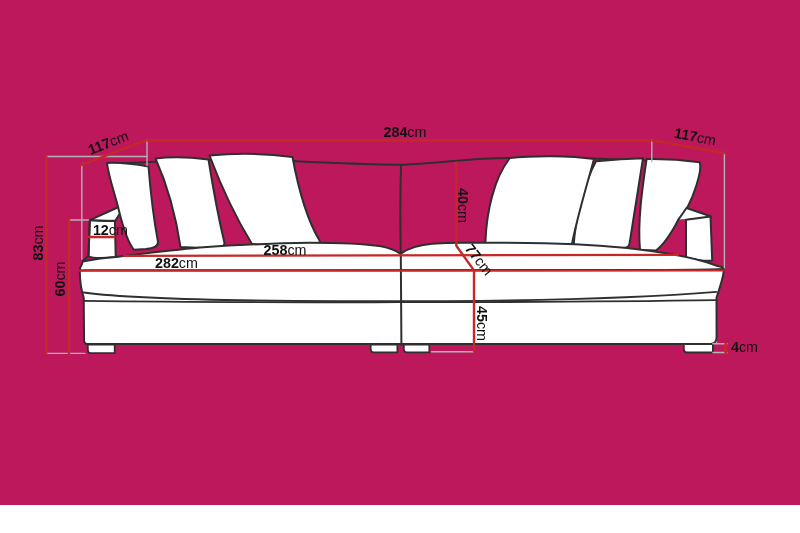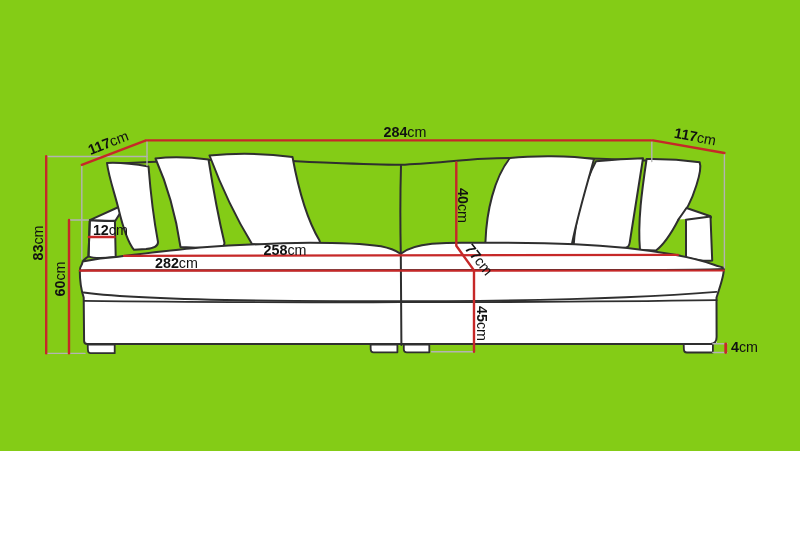--- a/index.html
+++ b/index.html
@@ -1,16 +1,16 @@
 <!DOCTYPE html>
 <html><head>
 <meta charset="utf-8">
 <style>
   html,body{margin:0;padding:0;background:#ffffff;}
-  .page{width:800px;height:451px;position:relative;overflow:hidden;background:#84cc16;}
+  .page{width:800px;height:505px;position:relative;overflow:hidden;background:#be185d;}
   text{font-family:"Liberation Sans",sans-serif;fill:#111;}
   .num{font-weight:bold;}
 </style>
 </head>
 <body>
 
 <div class="page">
 <svg width="800" height="533" viewBox="0 0 800 533" xmlns="http://www.w3.org/2000/svg">
 <g stroke-linecap="round" stroke-linejoin="round" fill="none">
 

